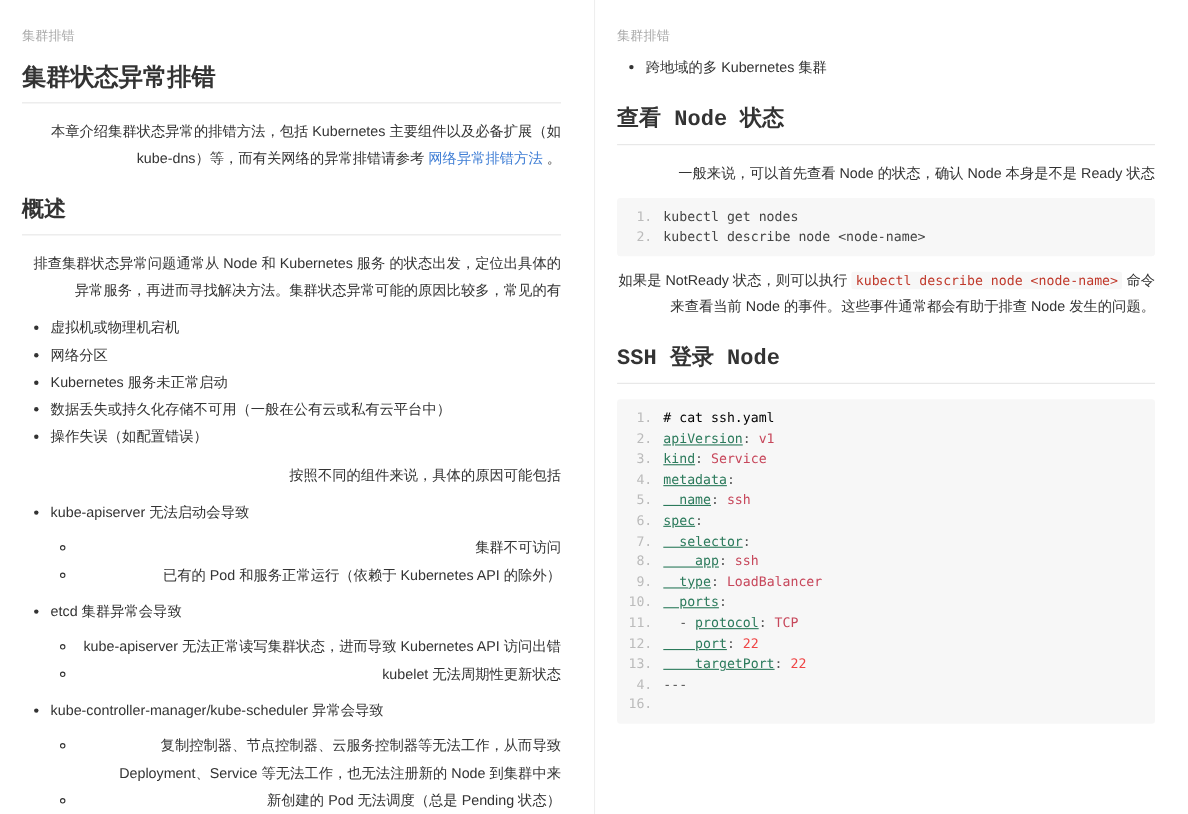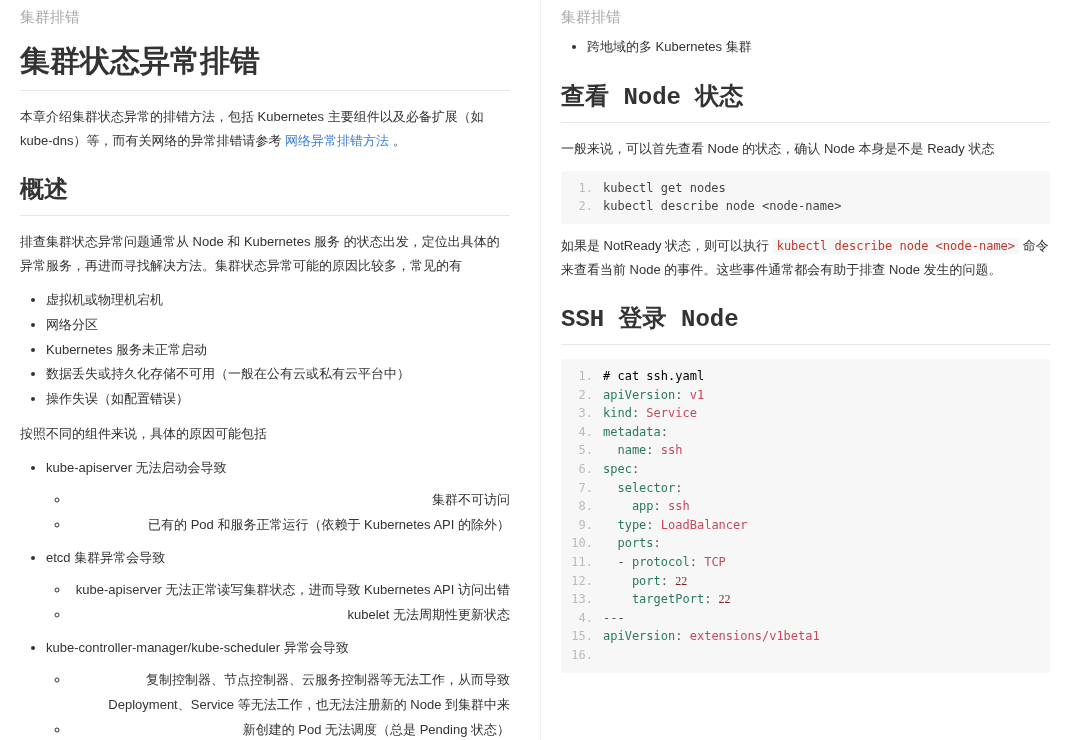--- a/index.html
+++ b/index.html
@@ -16,44 +16,46 @@
   .col {
     width: 50%;
     box-sizing: border-box;
     padding: 8px 30px 0 20px;
     overflow: hidden;
   }
   .col + .col {
     border-left: 1px solid #eee;
   }
   .breadcrumb {
-    font-size: 15px;
+    font-size: 12px;
     color: #aaa;
     margin-bottom: 4px;
+    margin-top: 16px;
   }
   h1 {
-    font-size: 30px;
+    font-size: 22px;
     font-weight: 700;
     margin: 14px 0 8px;
     font-family: "Microsoft YaHei", sans-serif;
   }
   h2 {
-    font-size: 24px;
+    font-size: 20px;
     font-weight: 700;
     margin: 20px 0 10px;
     font-family: "Microsoft YaHei", sans-serif;
   }
   hr.rule {
     border: none;
     border-top: 1px solid #e6e6e6;
     margin: 6px 0 14px;
   }
   p {
     line-height: 1.85;
     margin: 10px 0;
+    text-align: right;
   }
   a.link {
     color: #3f7ed5;
     text-decoration: none;
   }
   ul {
     padding-left: 26px;
     margin: 8px 0;
   }
   ul ul {
@@ -86,24 +88,24 @@
     font-family: SFMono-Regular, Consolas, monospace;
     user-select: none;
   }
   .codeblock .code {
     font-family: SFMono-Regular, Consolas, monospace;
     white-space: pre;
     color: #444;
     text-align: right;
   }
   .tk-comment { color: #000000; }
-  .tk-key { color: #2b7a5b; }
+  .tk-key { color: #2b7a5b; text-decoration: underline; }
   .tk-punc { color: #555; }
   .tk-str { color: #c7475b; }
-  .tk-val { color: #7f1d1d; font-family: Liberation Serif, serif; }
+  .tk-val { color: #ef4444; }
   code.inline {
     font-family: SFMono-Regular, Consolas, monospace;
     color: #c0392b;
     background: #f7f7f7;
     padding: 1px 4px;
     border-radius: 2px;
     font-size: 12px;
   }
 </style>
 </head>
@@ -238,21 +240,17 @@
       </div>
       <div class="line">
         <span class="num">13.</span>
         <span class="code"><span class="tk-key">    targetPort</span><span class="tk-punc">: </span><span class="tk-val">22</span></span>
       </div>
       <div class="line">
         <span class="num">4.</span>
         <span class="code"><span class="tk-punc">---</span></span>
       </div>
       <div class="line">
-        <span class="num">15.</span>
-        <span class="code"><span class="tk-key">apiVersion</span><span class="tk-punc">: </span><span class="tk-str">extensions/v1beta1</span></span>
-      </div>
-      <div class="line">
         <span class="num">16.</span>
         <span class="code"></span>
       </div>
     </div>
 </div>
 
 </body></html>

